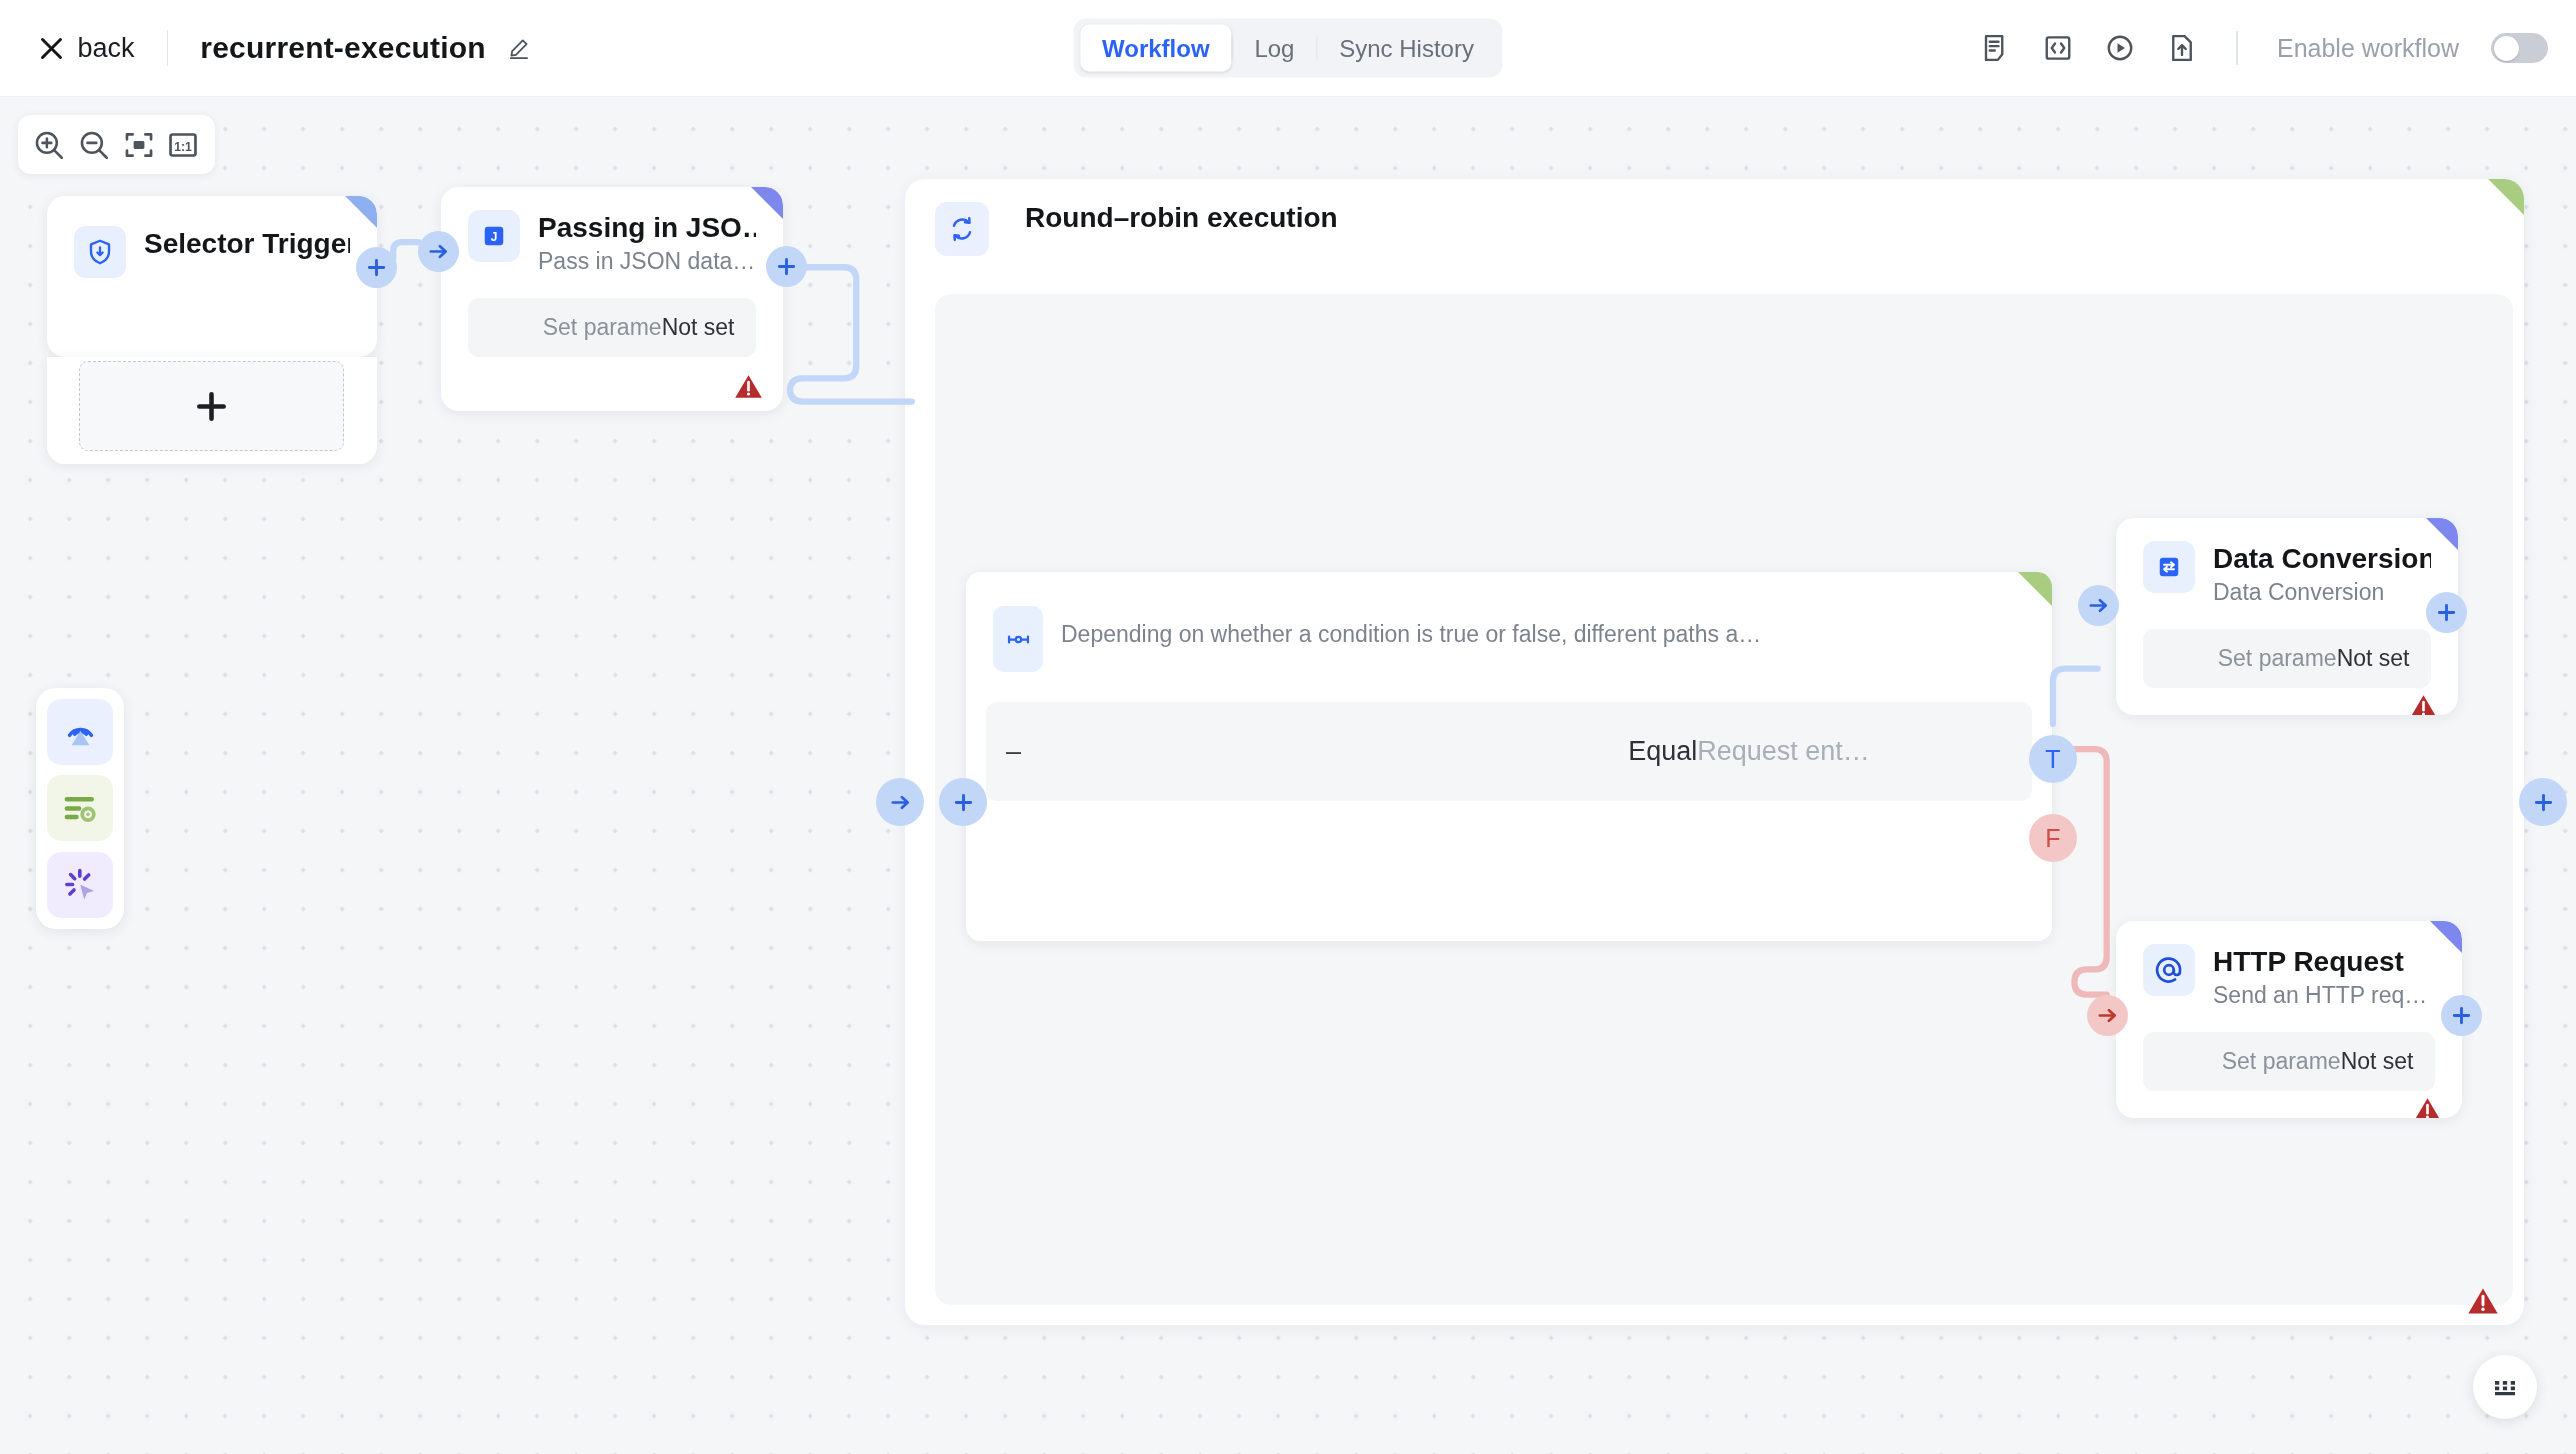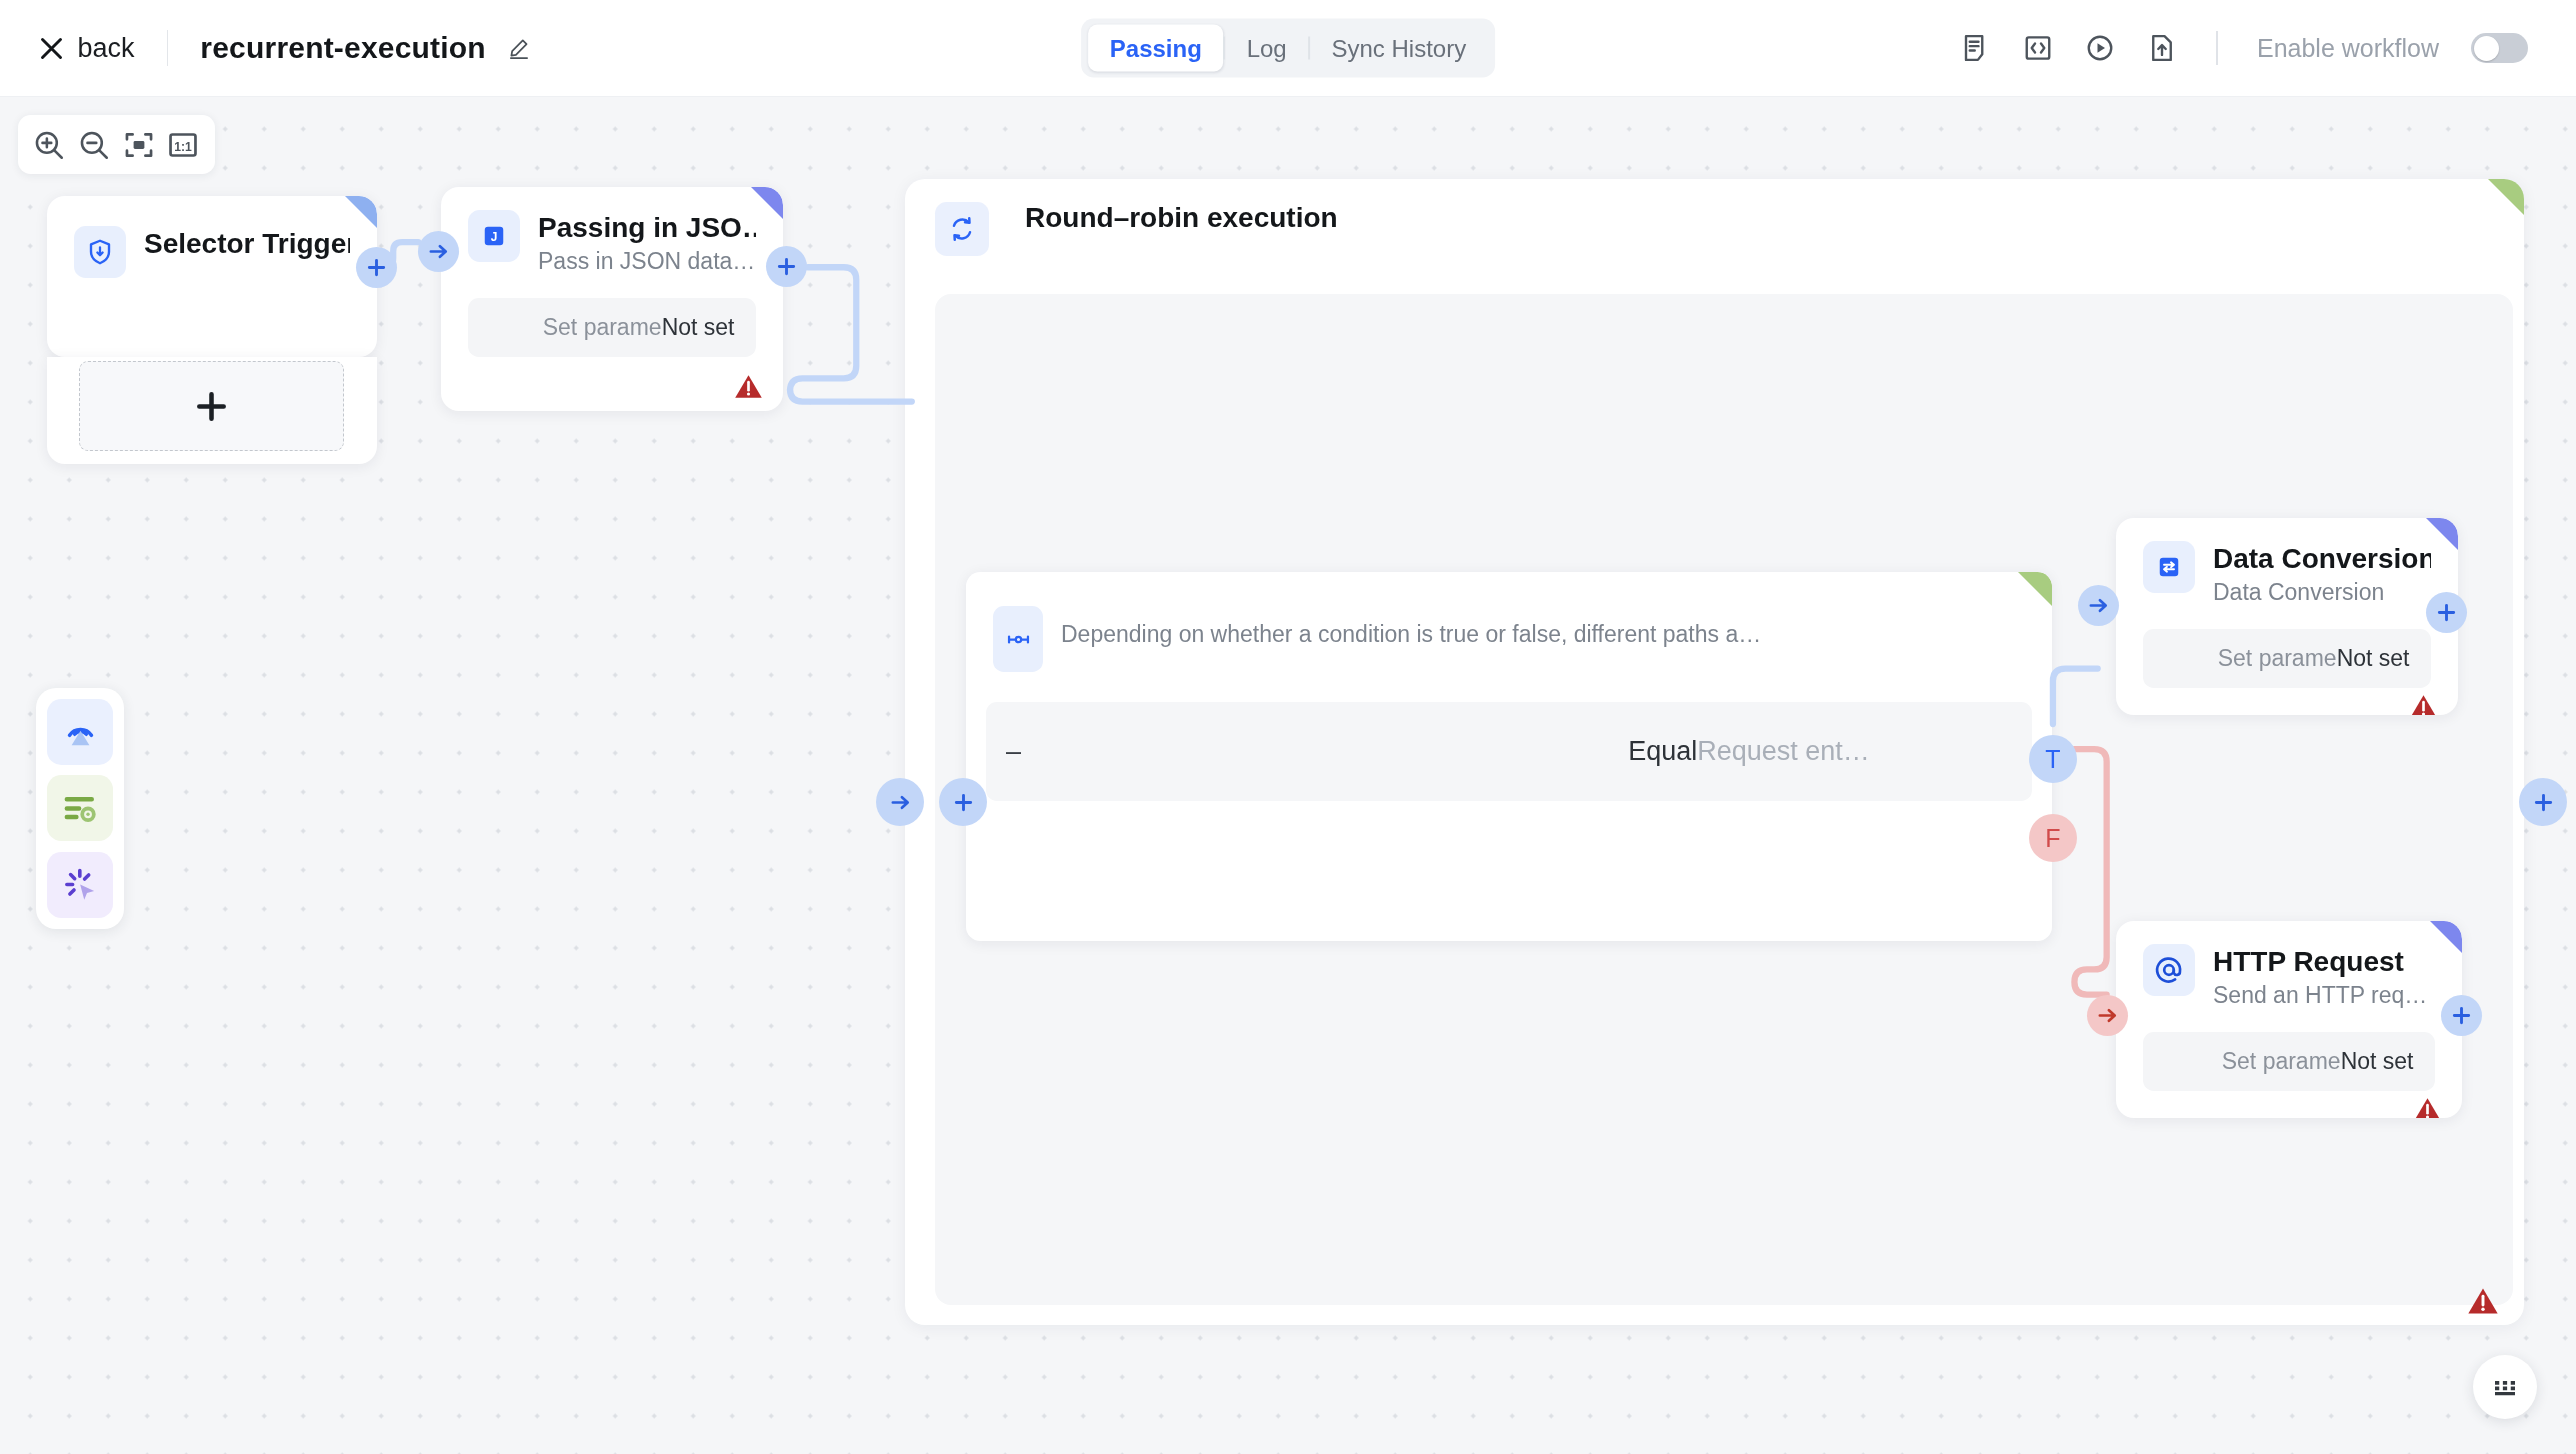--- a/index.html
+++ b/index.html
@@ -43,21 +43,21 @@
     padding: 0 21.5px; height: 47px; line-height: 47px;
     border-radius: 9px; cursor: pointer; white-space: nowrap;
   }
   .tab.active {
     background: #ffffff; color: #2a63f6; font-weight: bold;
     box-shadow: 0 0.9px 2.7px rgba(20,30,60,.10);
   }
   .tab-sep { width: 1.8px; height: 23px; background: #dfe3e8; }
 
   .hdr-right {
-    position: absolute; right: 48px; top: 50%;
+    position: absolute; right: 28px; top: 50%;
     transform: translateY(-50%);
     display: flex; align-items: center; gap: 32px;
   }
   .hdr-icon { width: 30px; height: 30px; cursor: pointer; display:block; }
   .hdr-right .hdr-divider2 { width: 1.8px; height: 34px; background: #e0e3e8; margin: 0 7.2px; }
   .enable-label { font-size: 25px; color: #9aa1ab; }
   .toggle {
     width: 57px; height: 30px; border-radius: 16px;
     background: #c9ced6; position: relative; cursor: pointer;
   }
@@ -223,21 +223,21 @@
     <div class="wf-title">recurrent-execution</div>
     <span class="edit-icon">
       <svg viewBox="0 0 24 24" width="23" height="23">
         <path d="M16.5 3.6 L20.4 7.5 L9.3 18.6 L4.6 19.4 L5.4 14.7 Z" fill="none" stroke="#4a5158" stroke-width="1.8" stroke-linejoin="round"></path>
         <path d="M4 22 L21 22" stroke="#4a5158" stroke-width="1.8" stroke-linecap="round"></path>
       </svg>
     </span>
   </div>
 
   <div class="tabs">
-    <div class="tab active">Passing</div>
+    <div class="tab active">Workflow</div>
     <div class="tab-sep"></div>
     <div class="tab">Log</div>
     <div class="tab-sep"></div>
     <div class="tab">Sync History</div>
   </div>
 
   <div class="hdr-right">
     <span class="hdr-icon">
       <svg viewBox="0 0 24 24" width="30" height="30">
         <path d="M4 2.5 H17 V17 L13.5 21.5 H4 Z" fill="none" stroke="#4d545c" stroke-width="1.9" stroke-linejoin="round"></path>

